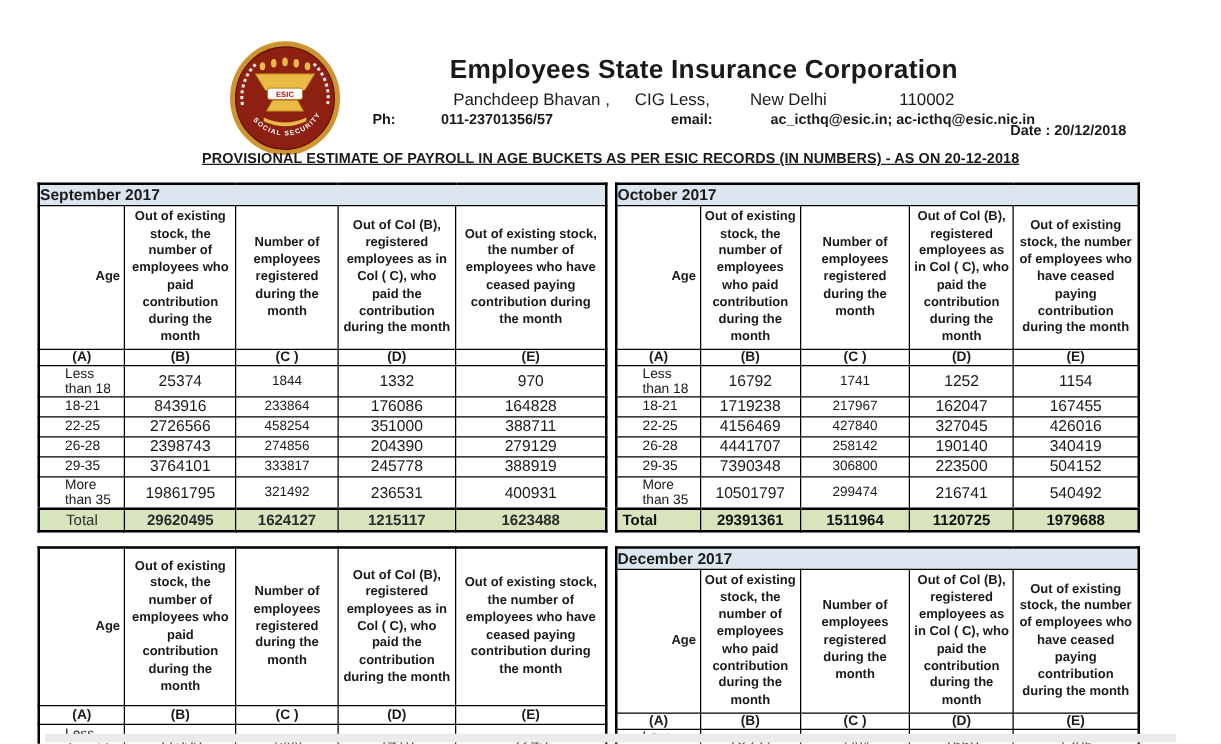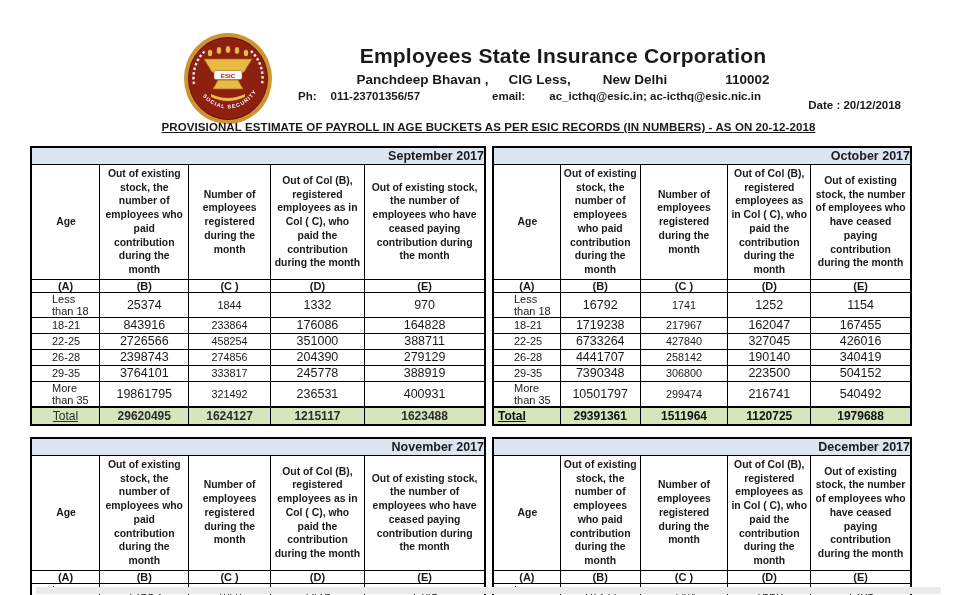--- a/index.html
+++ b/index.html
@@ -4,47 +4,47 @@
 <style>
   html,body{margin:0;padding:0;}
   body{
     width:977px;height:595px;background:#ffffff;position:relative;overflow:hidden;
     font-family:"Liberation Sans", sans-serif;color:#1a1a1a;
   }
   
   .logo{position:absolute;left:183px;top:32px;width:90px;height:93px;}
   .head-block{position:absolute;left:298px;top:44px;width:530px;text-align:center;}
   .org-name{font-size:21px;font-weight:bold;letter-spacing:.2px;white-space:nowrap;}
-  .address-line{margin-top:4px;font-size:13.5px;font-weight:bold;display:flex;justify-content:center;align-items:center;white-space:nowrap;}
+  .address-line{margin-top:4px;font-size:13.5px;font-weight:normal;display:flex;justify-content:center;align-items:center;white-space:nowrap;}
   .address-line span:nth-child(1){margin-right:20px;}
   .address-line span:nth-child(2){margin-right:32px;}
   .address-line span:nth-child(3){margin-right:58px;}
-  .contact-line{margin-top:3px;font-size:11.5px;font-weight:bold;display:flex;justify-content:flex-start;align-items:baseline;white-space:nowrap;}
+  .contact-line{margin-top:3px;font-size:11.5px;font-weight:bold;display:flex;justify-content:space-between;align-items:baseline;white-space:nowrap;}
   .contact-line .ph-label{margin-right:14px;}
   .contact-line .ph-value{margin-right:72px;}
   .contact-line .email-label{margin-right:24px;}
   .date-line{position:absolute;top:99px;right:76px;font-size:11.5px;font-weight:bold;}
   .doc-title{position:absolute;top:121px;left:0;width:100%;text-align:center;font-size:11.5px;font-weight:bold;text-decoration:underline;letter-spacing:.1px;}
   
   .tables-grid{position:absolute;left:30px;top:146px;display:grid;grid-template-columns:456px 431px;column-gap:6px;row-gap:11px;}
   table.month-table{border-collapse:collapse;table-layout:fixed;border:2px solid #000;}
   table.t-left{width:456px;}
   table.t-right{width:420px;}
   .t-left col.c0{width:15.1%}.t-left col.c1{width:19.7%}.t-left col.c2{width:17.9%}.t-left col.c3{width:20.8%}.t-left col.c4{width:26.5%}
   .t-right col.c0{width:16.1%}.t-right col.c1{width:19.1%}.t-right col.c2{width:21.0%}.t-right col.c3{width:19.8%}.t-right col.c4{width:24.0%}
   .month-table td{border:1px solid #000;overflow:hidden;}
-  td.month-cell{background:#dce6f1;font-weight:bold;font-size:12.5px;text-align:right;height:16px;padding:0;}
+  td.month-cell{background:#dce6f1;font-weight:bold;font-size:12.5px;text-align:left;height:16px;padding:0;}
   td.hdr{font-weight:bold;font-size:10.4px;line-height:1.32;text-align:center;vertical-align:middle;height:80px;padding:2px 3px;}
-  td.age-hdr{text-align:center;padding-left:4px;}
+  td.age-hdr{text-align:right;padding-left:4px;}
   td.letter{font-weight:bold;font-size:11px;text-align:center;height:12px;padding:0;}
   td.age-cell{font-size:11px;text-align:left;padding:0 0 0 20px;height:15px;}
   td.val{font-size:12.5px;text-align:center;padding:0;height:15px;}
   td.val.col-c{font-size:10.8px;}
   tr.total-row td{background:#d8e4bc;height:16px;font-size:12px;text-align:center;border-top:2px solid #000;color:#2c2c2c;padding:0;font-weight:bold;}
-  tr.total-row td.total-label{text-align:left;padding-left:4px;text-decoration:underline;}
+  tr.total-row td.total-label{text-align:left;padding-left:4px;}
   table.total-center tr.total-row td.total-label{text-align:center;padding-left:0;font-weight:normal;}
   table.vals-bold tr.total-row td{font-weight:bold;color:#111;}
   .bottom-strip{position:absolute;left:36px;width:905px;bottom:1px;height:7px;background:#ebebeb;}
 </style>
 </head>
 <body>
 
 <div class="logo">
   <svg width="90" height="93" viewBox="0 0 90 93">
     <ellipse cx="45" cy="46.5" rx="44" ry="45.5" fill="#cf9330"></ellipse>
@@ -212,21 +212,21 @@
         </tr>
         <tr>
           <td class="age-cell">18-21</td>
           <td class="val">1719238</td>
           <td class="val col-c">217967</td>
           <td class="val">162047</td>
           <td class="val">167455</td>
         </tr>
         <tr>
           <td class="age-cell">22-25</td>
-          <td class="val">6733264</td>
+          <td class="val">4156469</td>
           <td class="val col-c">427840</td>
           <td class="val">327045</td>
           <td class="val">426016</td>
         </tr>
         <tr>
           <td class="age-cell">26-28</td>
           <td class="val">4441707</td>
           <td class="val col-c">258142</td>
           <td class="val">190140</td>
           <td class="val">340419</td>
@@ -257,23 +257,20 @@
     <table class="month-table t-left label-bold">
       <colgroup>
         <col class="c0">
         <col class="c1">
         <col class="c2">
         <col class="c3">
         <col class="c4">
       </colgroup>
       <tbody>
         <tr>
-          <td class="month-cell" colspan="5">November 2017</td>
-        </tr>
-        <tr>
           <td class="hdr age-hdr">Age</td>
           <td class="hdr">Out of existing stock, the number of employees who paid contribution during the month</td>
           <td class="hdr">Number of employees registered during the month</td>
           <td class="hdr">Out of Col (B), registered employees as in Col ( C), who paid the contribution during the month</td>
           <td class="hdr">Out of existing stock, the number of  employees  who have ceased paying contribution during the month</td>
         </tr>
         <tr>
           <td class="letter">(A)</td>
           <td class="letter">(B)</td>
           <td class="letter">(C )</td>

